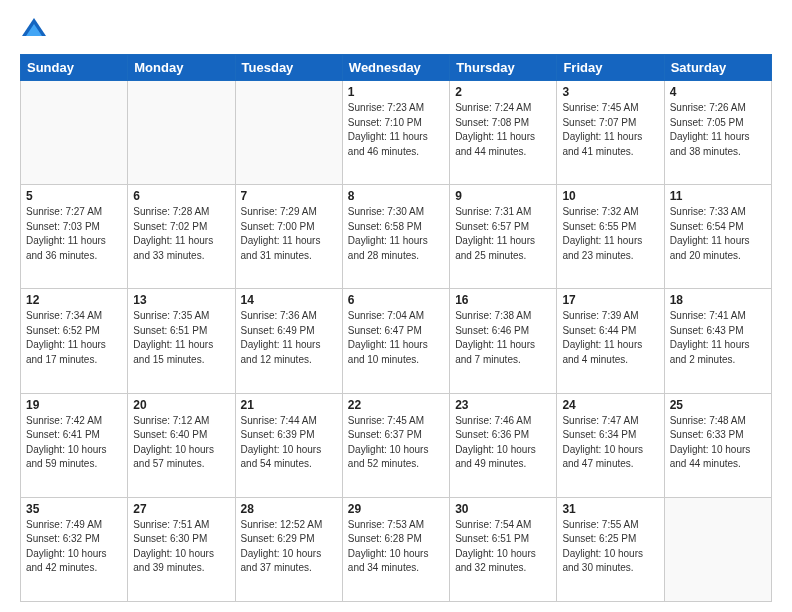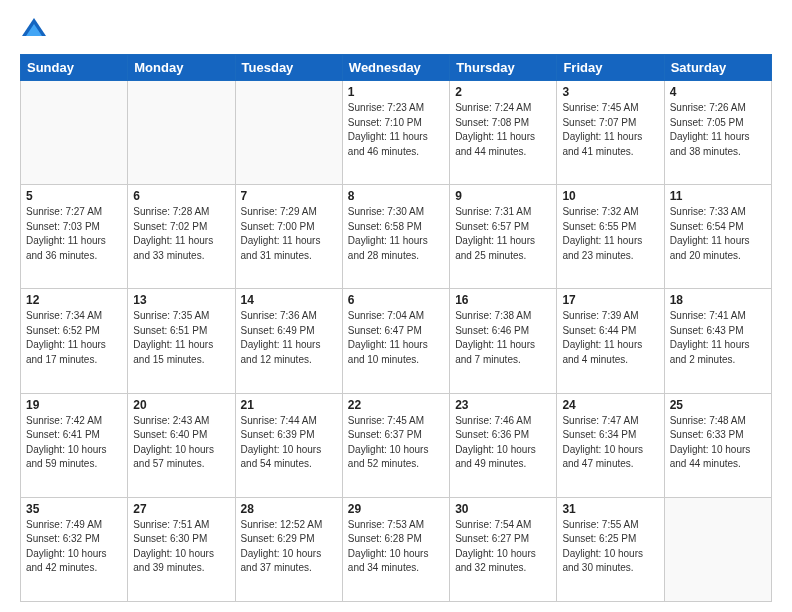--- a/index.html
+++ b/index.html
@@ -264,21 +264,21 @@
         <tr>
           <td>
             <span class="day-num">19</span>
             <div class="day-info">Sunrise: 7:42 AM
 Sunset: 6:41 PM
 Daylight: 10 hours
 and 59 minutes.</div>
           </td>
           <td>
             <span class="day-num">20</span>
-            <div class="day-info">Sunrise: 2:43 AM
+            <div class="day-info">Sunrise: 7:12 AM
 Sunset: 6:40 PM
 Daylight: 10 hours
 and 57 minutes.</div>
           </td>
           <td>
             <span class="day-num">21</span>
             <div class="day-info">Sunrise: 7:44 AM
 Sunset: 6:39 PM
 Daylight: 10 hours
 and 54 minutes.</div>
@@ -337,21 +337,21 @@
           <td>
             <span class="day-num">29</span>
             <div class="day-info">Sunrise: 7:53 AM
 Sunset: 6:28 PM
 Daylight: 10 hours
 and 34 minutes.</div>
           </td>
           <td>
             <span class="day-num">30</span>
             <div class="day-info">Sunrise: 7:54 AM
-Sunset: 6:27 PM
+Sunset: 6:51 PM
 Daylight: 10 hours
 and 32 minutes.</div>
           </td>
           <td>
             <span class="day-num">31</span>
             <div class="day-info">Sunrise: 7:55 AM
 Sunset: 6:25 PM
 Daylight: 10 hours
 and 30 minutes.</div>
           </td>

